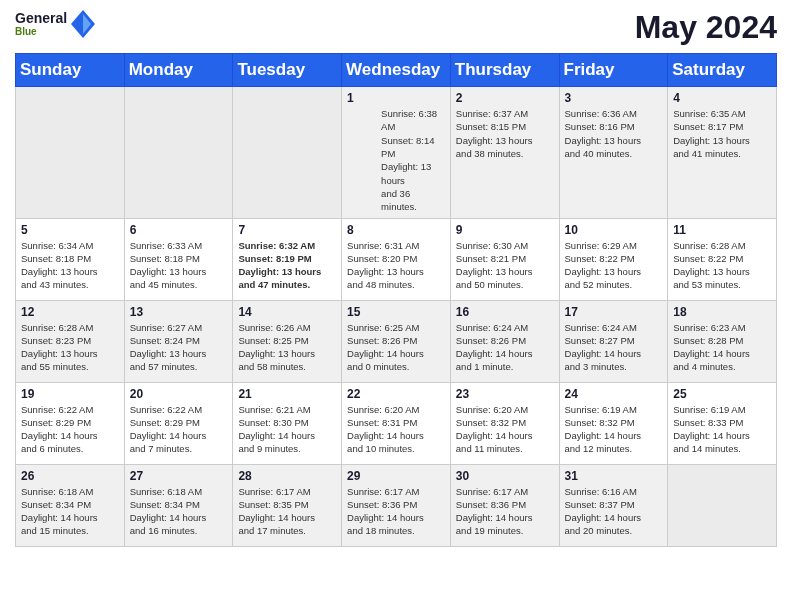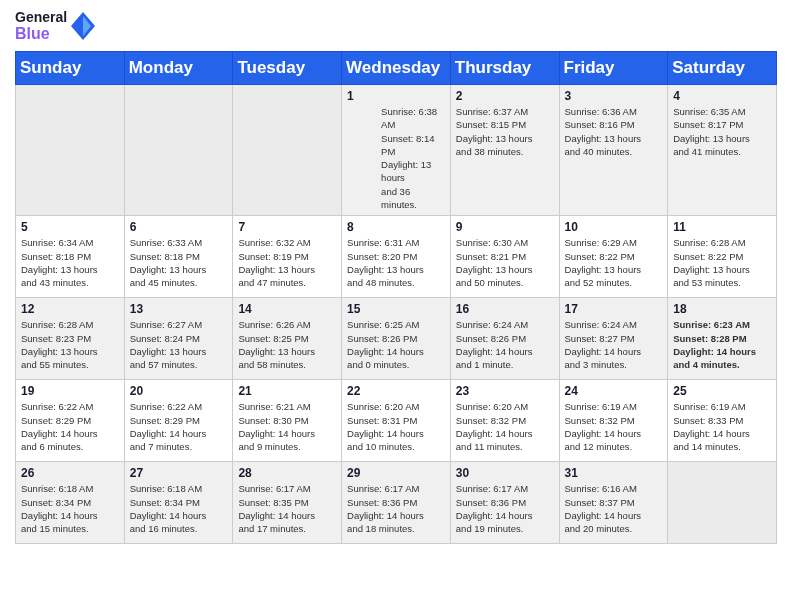--- a/index.html
+++ b/index.html
@@ -30,23 +30,23 @@
       display: flex;
       flex-direction: column;
       line-height: 1.1;
     }
     .logo-general {
       font-size: 14px;
       font-weight: bold;
       color: #1a1a2e;
     }
     .logo-blue {
-      font-size: 16px;
-      font-weight: bold;
-      color: #8b5cf6;
+      font-size: 10px;
+      font-weight: bold;
+      color: #4d7c0f;
     }
     .logo-icon {
       width: 24px;
       height: 28px;
       margin-left: 2px;
     }
     .header-right {
       text-align: right;
     }
     .month-title {
@@ -112,20 +112,21 @@
       <div class="logo-text">
         <span class="logo-general">General</span>
         <span class="logo-blue">Blue</span>
       </div>
       <svg class="logo-icon" viewBox="0 0 24 28" xmlns="http://www.w3.org/2000/svg">
         <polygon points="12,0 24,14 12,28 0,14" fill="#2563eb"></polygon>
         <polygon points="12,4 20,14 12,24" fill="#60a5fa"></polygon>
       </svg>
     </div>
     <div class="header-right">
+      <div class="month-title">May 2024</div>
     </div>
   </div>
 
   <table class="calendar">
     <thead>
       <tr>
       <th>Sunday</th>
           <th>Monday</th>
           <th>Tuesday</th>
           <th>Wednesday</th>
@@ -178,21 +179,21 @@
           </td>
           <td>
             <div class="day-number">6</div>
             <div class="day-info" style="white-space: pre-line;">Sunrise: 6:33 AM
 Sunset: 8:18 PM
 Daylight: 13 hours
 and 45 minutes.</div>
           </td>
           <td>
             <div class="day-number">7</div>
-            <div class="day-info" style="white-space: pre-line;">Sunrise: 6:32 AM
+            <div class="day-info" style="white-space: pre-line; font-weight: bold;">Sunrise: 6:32 AM
 Sunset: 8:19 PM
 Daylight: 13 hours
 and 47 minutes.</div>
           </td>
           <td>
             <div class="day-number">8</div>
             <div class="day-info" style="white-space: pre-line;">Sunrise: 6:31 AM
 Sunset: 8:20 PM
 Daylight: 13 hours
 and 48 minutes.</div>
@@ -257,21 +258,21 @@
           </td>
           <td>
             <div class="day-number">17</div>
             <div class="day-info" style="white-space: pre-line;">Sunrise: 6:24 AM
 Sunset: 8:27 PM
 Daylight: 14 hours
 and 3 minutes.</div>
           </td>
           <td>
             <div class="day-number">18</div>
-            <div class="day-info" style="white-space: pre-line; font-weight: bold;">Sunrise: 6:23 AM
+            <div class="day-info" style="white-space: pre-line;">Sunrise: 6:23 AM
 Sunset: 8:28 PM
 Daylight: 14 hours
 and 4 minutes.</div>
           </td>
         </tr>
         <tr>
           <td>
             <div class="day-number">19</div>
             <div class="day-info" style="white-space: pre-line;">Sunrise: 6:22 AM
 Sunset: 8:29 PM

